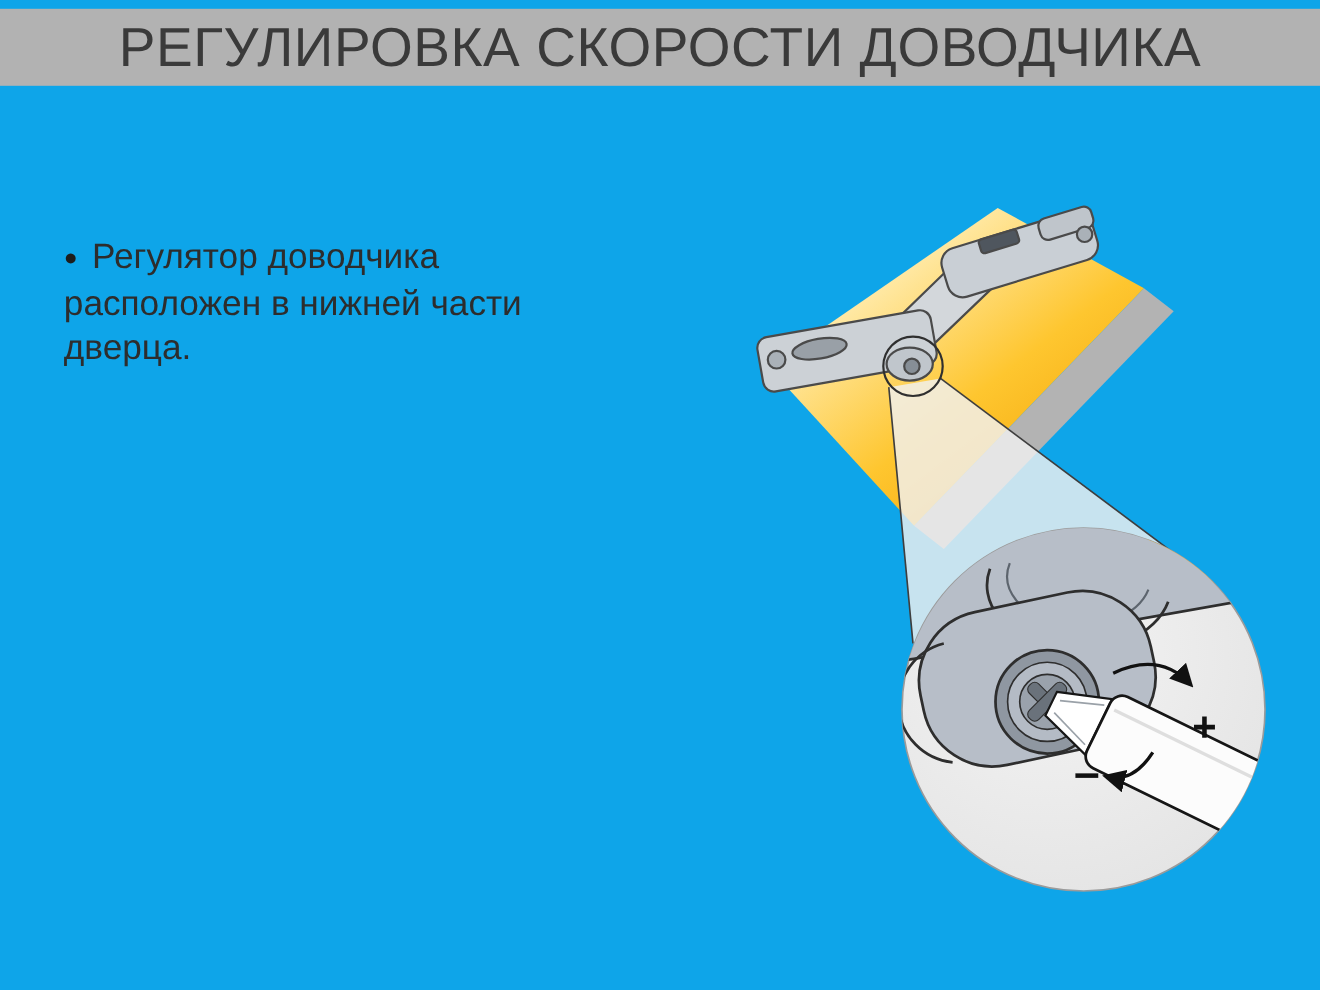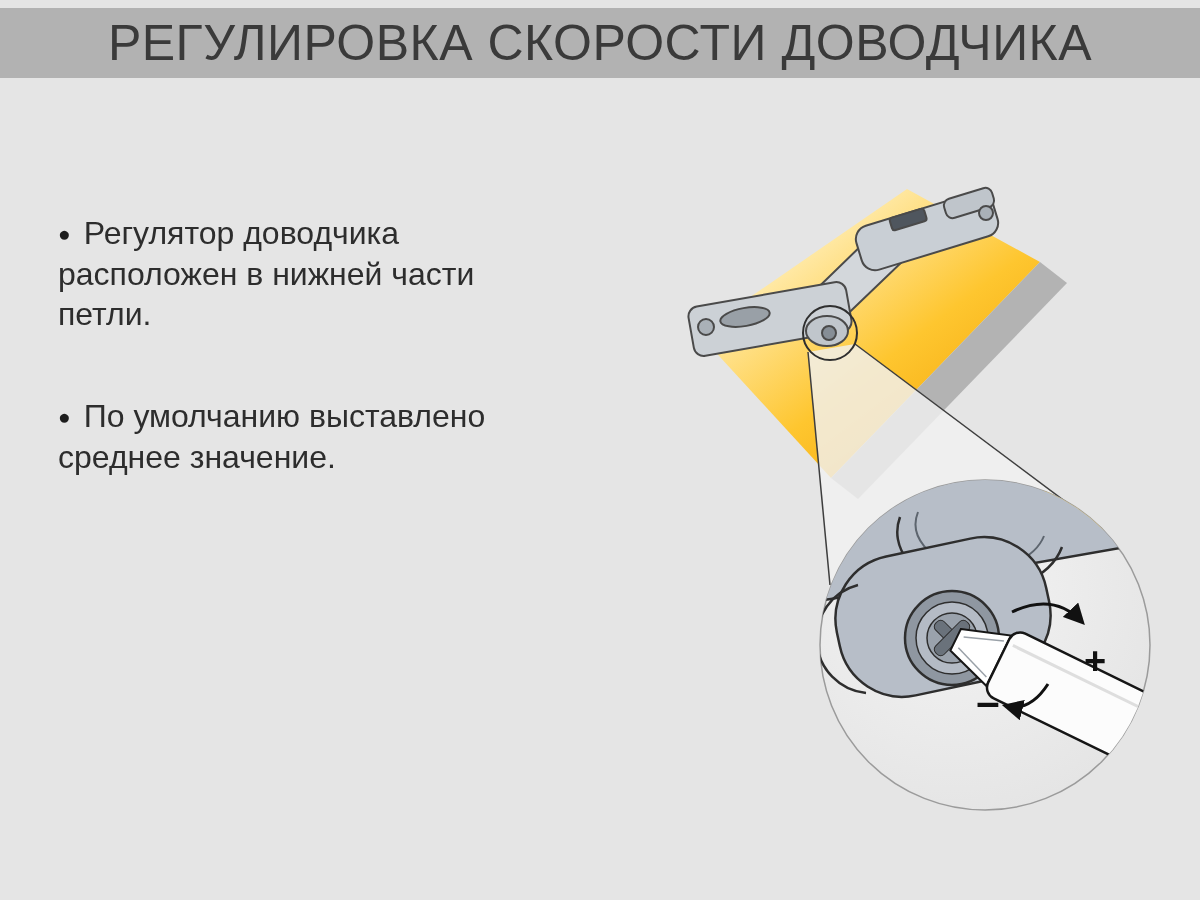--- a/index.html
+++ b/index.html
@@ -1,17 +1,17 @@
 <!DOCTYPE html>
 <html><head>
 <meta charset="utf-8">
 <style>
   html,body{margin:0;padding:0;background:#ffffff;}
   .canvas{
-    position:relative;width:1200px;height:900px;background:#e5e5e5;
+    position:relative;width:1200px;height:900px;background:#0ea5e9;
     overflow:hidden;font-family:"Liberation Sans",sans-serif;
   }
   .header{
     position:absolute;top:8px;left:0;width:1200px;height:70px;
     background:#b2b2b2;display:flex;align-items:center;justify-content:center;
   }
   .header h1{
     margin:0;font-size:50px;font-weight:normal;color:#3a3a3a;
     letter-spacing:0.5px;white-space:nowrap;
   }
@@ -32,23 +32,21 @@
 
 <div class="canvas">
 
   <div class="header">
     <h1>РЕГУЛИРОВКА СКОРОСТИ ДОВОДЧИКА</h1>
   </div>
 
   <div class="bullets">
     <p class="bullet"><span class="marker">●</span><span class="text">Регулятор доводчика
 расположен в нижней части
-петли.</span></p>
-    <p class="bullet"><span class="marker">●</span><span class="text">По умолчанию выставлено
-среднее значение.</span></p>
+дверца.</span></p>
   </div>
 
   <svg class="illustration" viewBox="0 0 1200 900">
     <defs>
       <linearGradient id="panelGrad" x1="0" y1="0" x2="0.9" y2="1">
         <stop offset="0" stop-color="#fffdf2"></stop>
         <stop offset="0.28" stop-color="#ffe9a6"></stop>
         <stop offset="0.6" stop-color="#fec62f"></stop>
         <stop offset="1" stop-color="#f09d00"></stop>
       </linearGradient>

